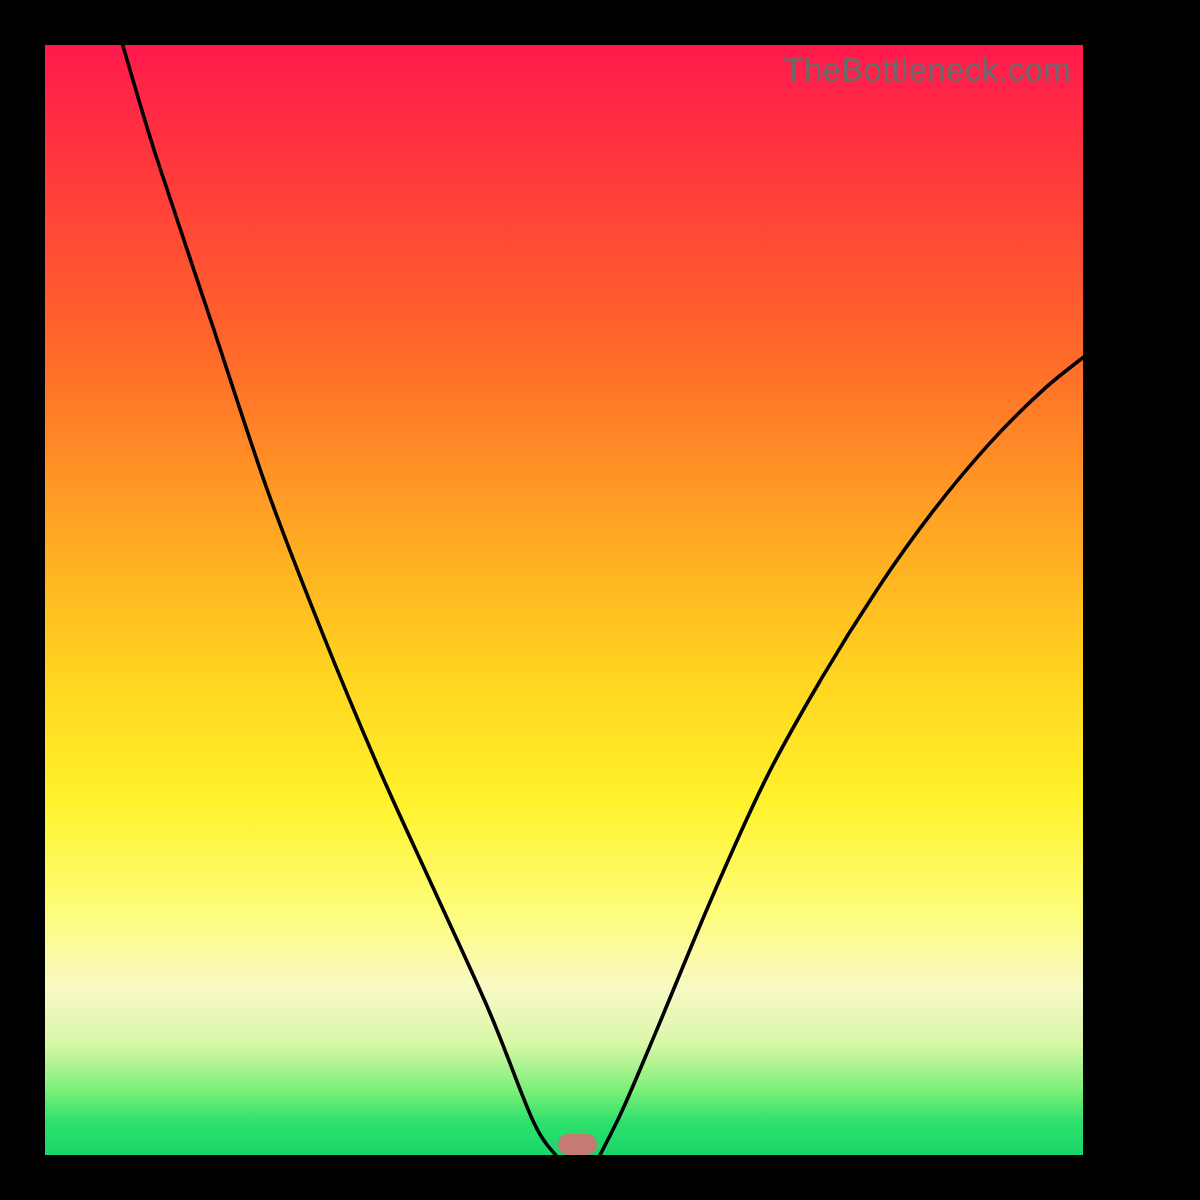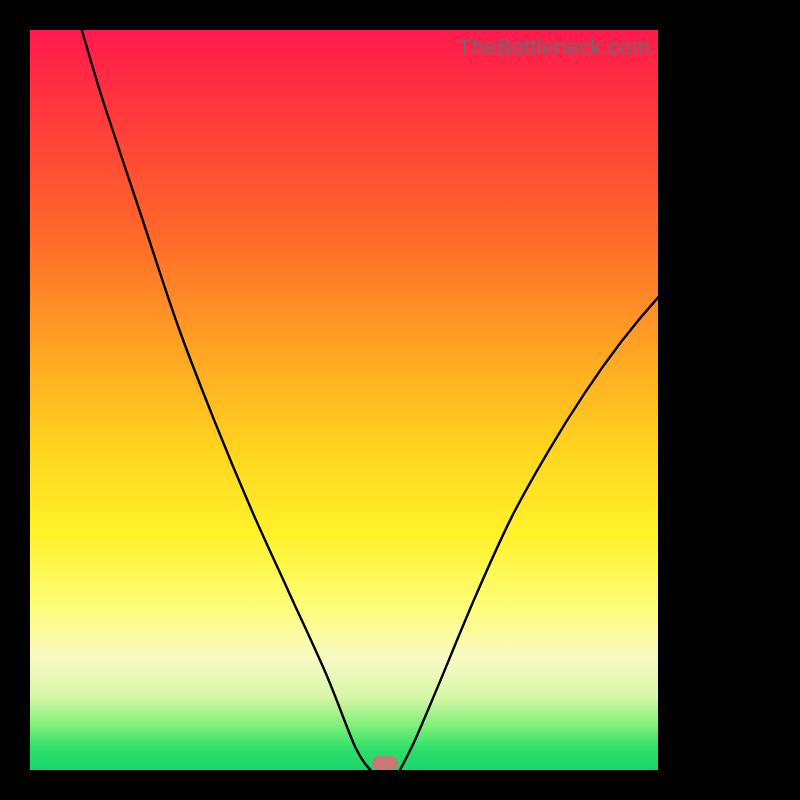--- a/index.html
+++ b/index.html
@@ -14,21 +14,21 @@
   .outer {
     position: relative;
     width: 800px;
     height: 800px;
     background: #000;
   }
   .plot {
     position: absolute;
     left: 30px;
     top: 30px;
-    width: 628px;
+    width: 692px;
     height: 740px;
     
     background: linear-gradient(to bottom,
       #ff1a4d 0%,
       #ff3b3b 12%,
       #ff6a2a 28%,
       #ffa024 42%,
       #ffd21f 56%,
       #fff22a 68%,
       #fdfd7a 78%,

